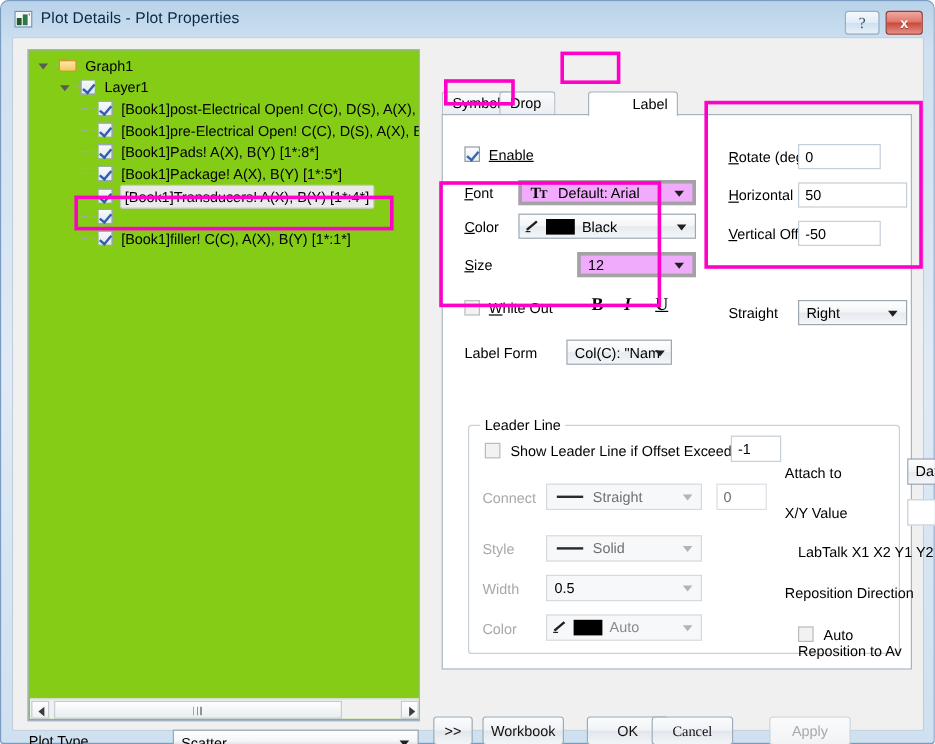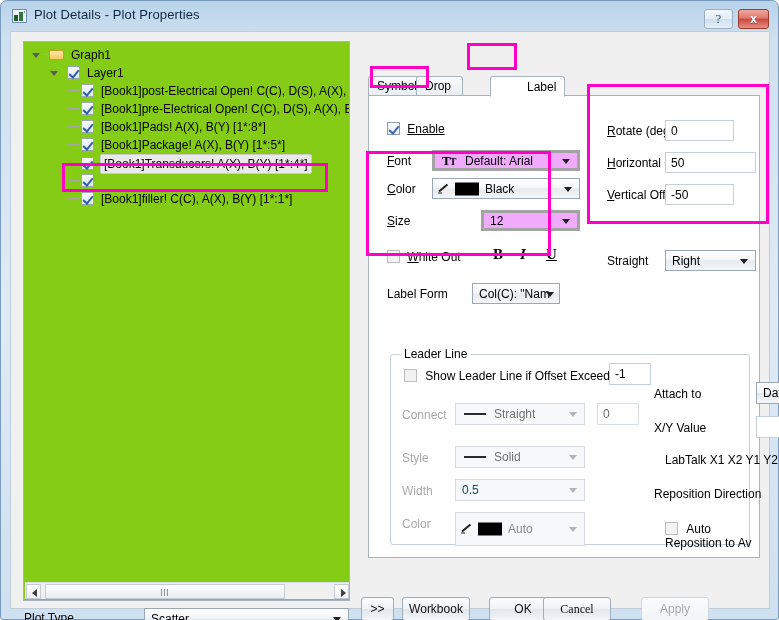--- a/index.html
+++ b/index.html
@@ -424,26 +424,26 @@
 
             <div class="lab dis" style="left:33px;top:355px;">Style</div>
             <div class="combo disabled" style="position:absolute;left:86px;top:350px;width:130px;height:22px;">
               <span class="lineglyph dis"></span>
               <span class="ctext" style="left:38px;color:#707070;">Solid</span>
               <span class="carrow"></span>
             </div>
 
             <div class="lab dis" style="left:33px;top:388px;">Width</div>
             <div class="combo disabled" style="position:absolute;left:86px;top:383px;width:130px;height:22px;">
-              <span class="ctext" style="color:#0c4a6e;">0.5</span>
+              <span class="ctext" style="color:#000000;">0.5</span>
               <span class="carrow"></span>
             </div>
 
             <div class="lab dis" style="left:33px;top:421px;">Color</div>
-            <div class="combo disabled" style="position:absolute;left:86px;top:416px;width:130px;height:34px;text-decoration:underline;">
+            <div class="combo disabled" style="position:absolute;left:86px;top:416px;width:130px;height:22px;text-decoration:underline;">
               <span class="pen"></span>
               <span class="swatch" style="left:22px;"></span>
               <span class="ctext" style="left:52px;color:#8a8a8a;">Auto</span>
               <span class="carrow"></span>
             </div>
 
             <div class="lab" style="left:285px;top:291px;">Attach to</div>
             <div class="combo" style="position:absolute;left:387px;top:286px;width:60px;height:22px;overflow:hidden;">
               <span class="ctext">Data</span>
             </div>

